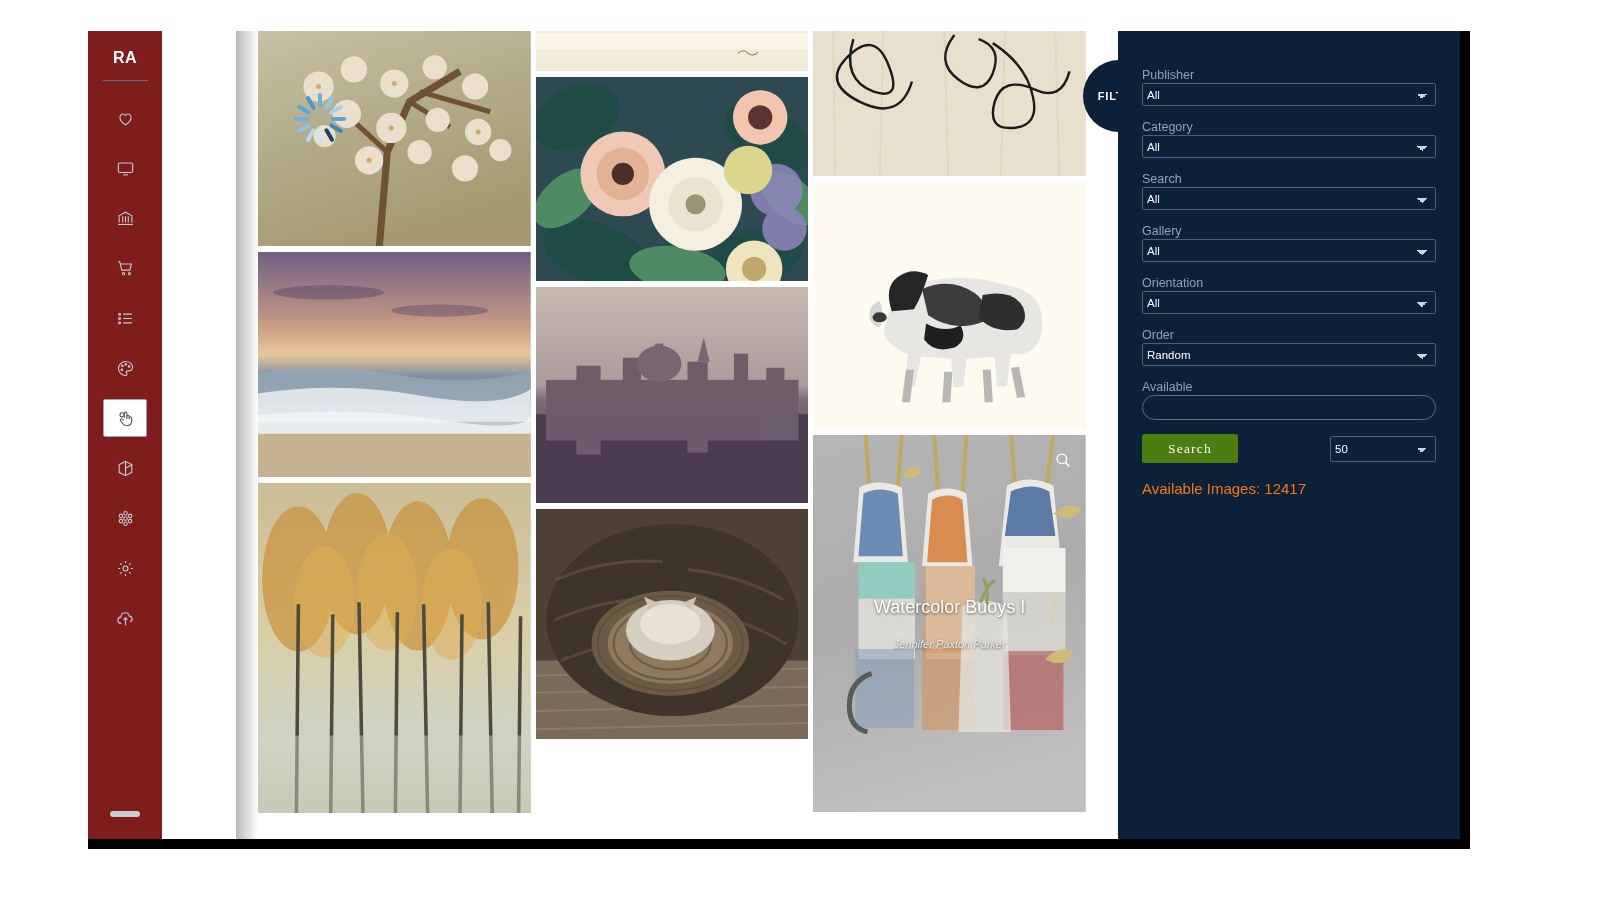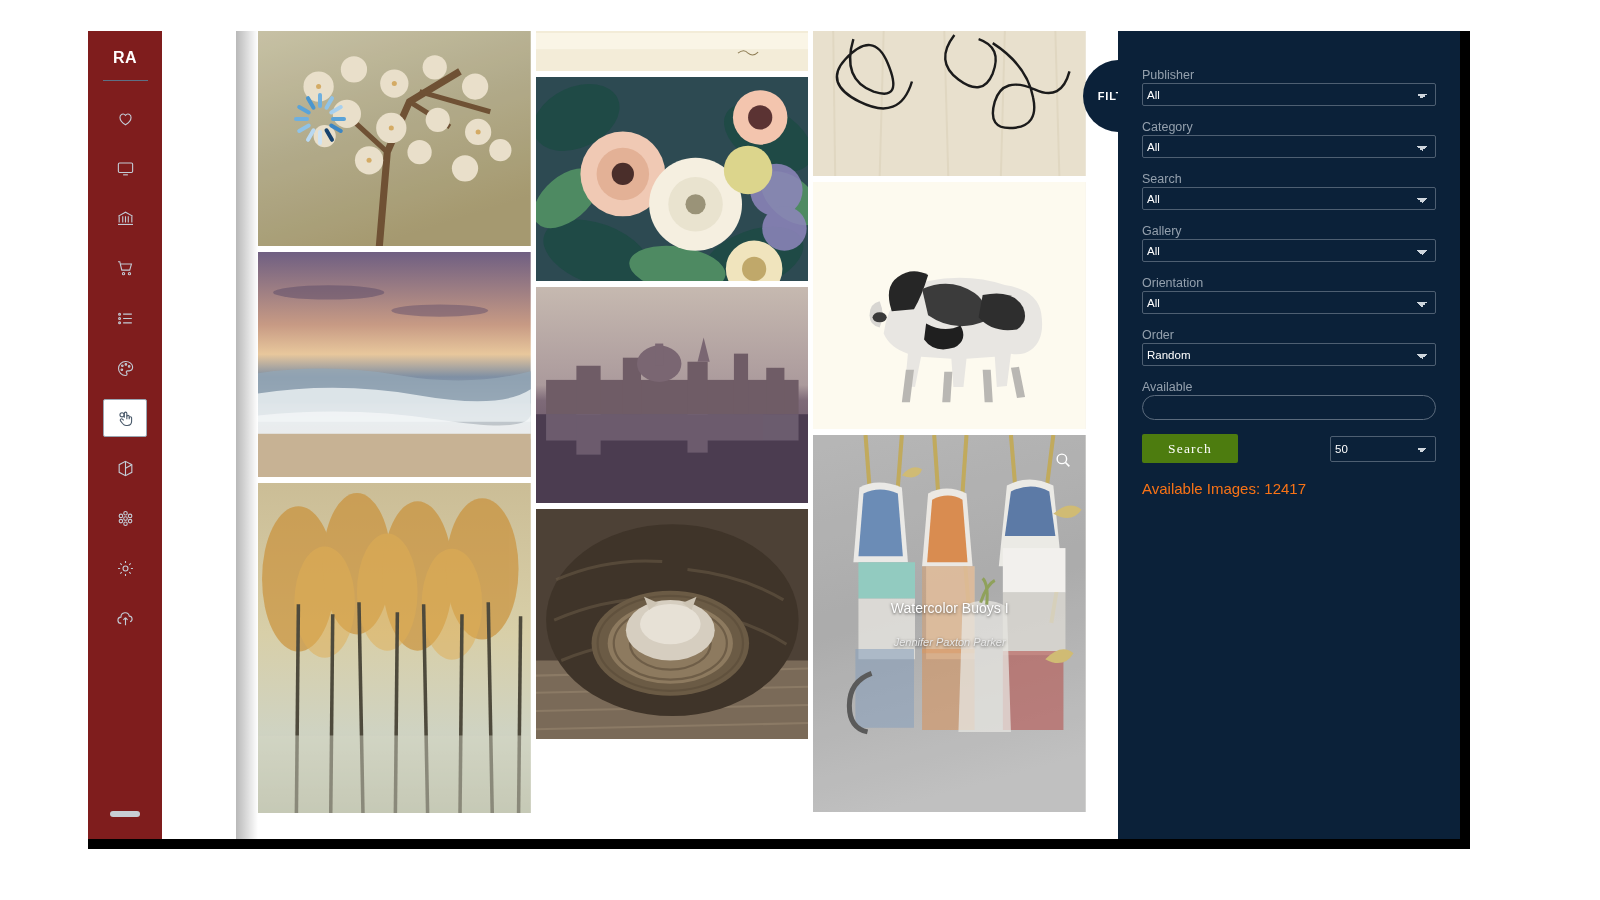--- a/index.html
+++ b/index.html
@@ -114,21 +114,21 @@
   .card-overlay {
     position: absolute; inset: 0;
     background: rgba(255,255,255,0.16);
     display: flex;
     flex-direction: column;
     align-items: center;
     justify-content: center;
   }
   .card-title {
     color: #ffffff;
-    font-size: 14px;
+    font-size: 18px;
     text-shadow: 0 1px 3px rgba(0,0,0,.6);
     margin-bottom: 20px;
   }
   .card-artist {
     color: #e8e8e8;
     font-size: 11px;
     text-shadow: 0 1px 3px rgba(0,0,0,.6);
     font-style: italic;
   }
   .card-zoom {

